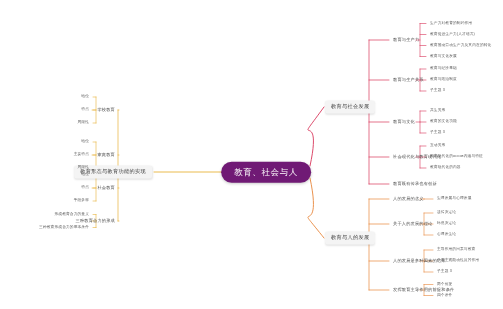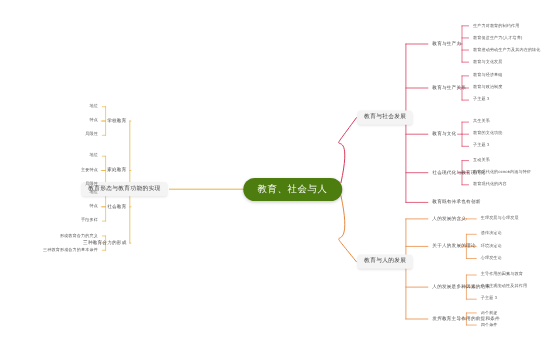--- a/index.html
+++ b/index.html
@@ -14,21 +14,21 @@
   svg.links{position:absolute;left:0;top:0;width:503px;height:309px;pointer-events:none;}
 
   
   .node{
     position:absolute;
     white-space:nowrap;
     box-sizing:border-box;
     line-height:1;
   }
   .node.root{
-    background:#4d7c0f;
+    background:#701a75;
     color:#ffffff;
     border-radius:11px;
     font-size:8.5px;
     padding:6px 13px;
     letter-spacing:.6px;
     box-shadow:0 1px 3px rgba(0,0,0,.22);
     transform:translate(-50%,-50%);
   }
   .node.main{
     background:#f4f4f4;

